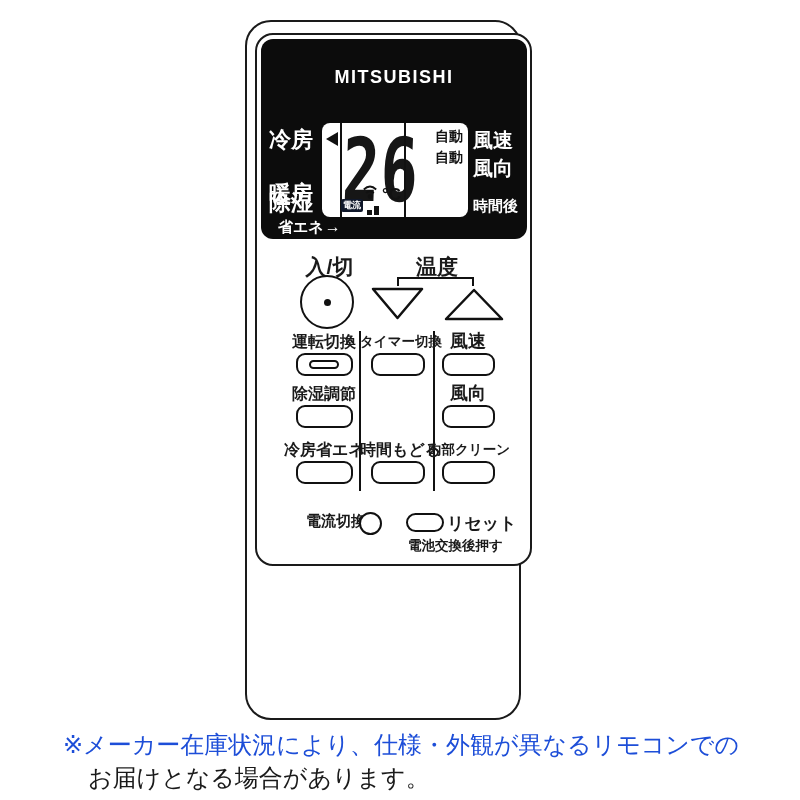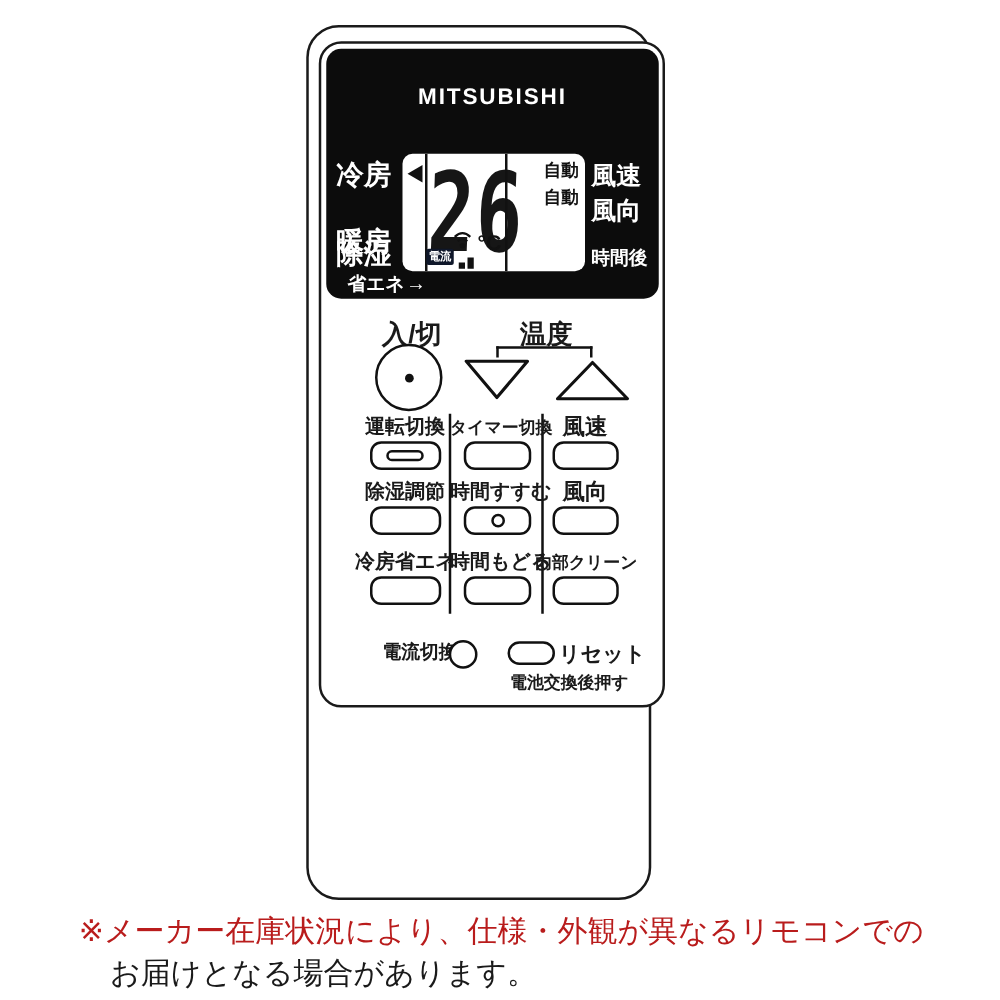--- a/index.html
+++ b/index.html
@@ -79,21 +79,21 @@
 
   .current-switch-label { left:49px; top:477px; font-size:15px; font-weight:600; white-space:nowrap; }
   .current-switch-btn { left:102px; top:477px; width:23px; height:23px;
     border:2px solid #111; border-radius:50%; background:#fff; }
   .reset-btn { left:149px; top:478px; width:38px; height:19px;
     border:2px solid #111; border-radius:10px; background:#fff; }
   .reset-label { left:190px; top:477px; font-size:17px; font-weight:600; white-space:nowrap; }
   .reset-note { left:151px; top:502px; font-size:13.5px; font-weight:700; white-space:nowrap; }
 
   
-  .footnote-1 { left:63px; top:729px; font-size:24px; letter-spacing:0px; color:#b91c1c; white-space:nowrap; }
+  .footnote-1 { left:63px; top:729px; font-size:24px; letter-spacing:0px; color:#1d4ed8; white-space:nowrap; }
   .footnote-2 { left:88px; top:762px; font-size:24px; color:#1a1a1a; white-space:nowrap; }
 </style>
 </head>
 <body>
 
 <div class="abs remote-body">
   <div class="abs inner-panel">
 
     <div class="abs display-panel">
       <div class="abs brand">MITSUBISHI</div>
@@ -160,26 +160,20 @@
     </div>
     <div class="abs cell col3 row1">
       <div class="blabel lbl-lg">風速</div>
       <div class="btn w3"></div>
     </div>
 
     <div class="abs cell col1 row2">
       <div class="blabel lbl-md">除湿調節</div>
       <div class="btn w1"></div>
     </div>
-    <div class="abs cell col2 row2">
-      <div class="blabel lbl-md">時間すすむ</div>
-      <div class="btn w2">
-          <div class="btn-dot"></div>
-        </div>
-    </div>
     <div class="abs cell col3 row2">
       <div class="blabel lbl-lg">風向</div>
       <div class="btn w3"></div>
     </div>
 
     <div class="abs cell col1 row3">
       <div class="blabel lbl-md">冷房省エネ</div>
       <div class="btn w1"></div>
     </div>
     <div class="abs cell col2 row3">

